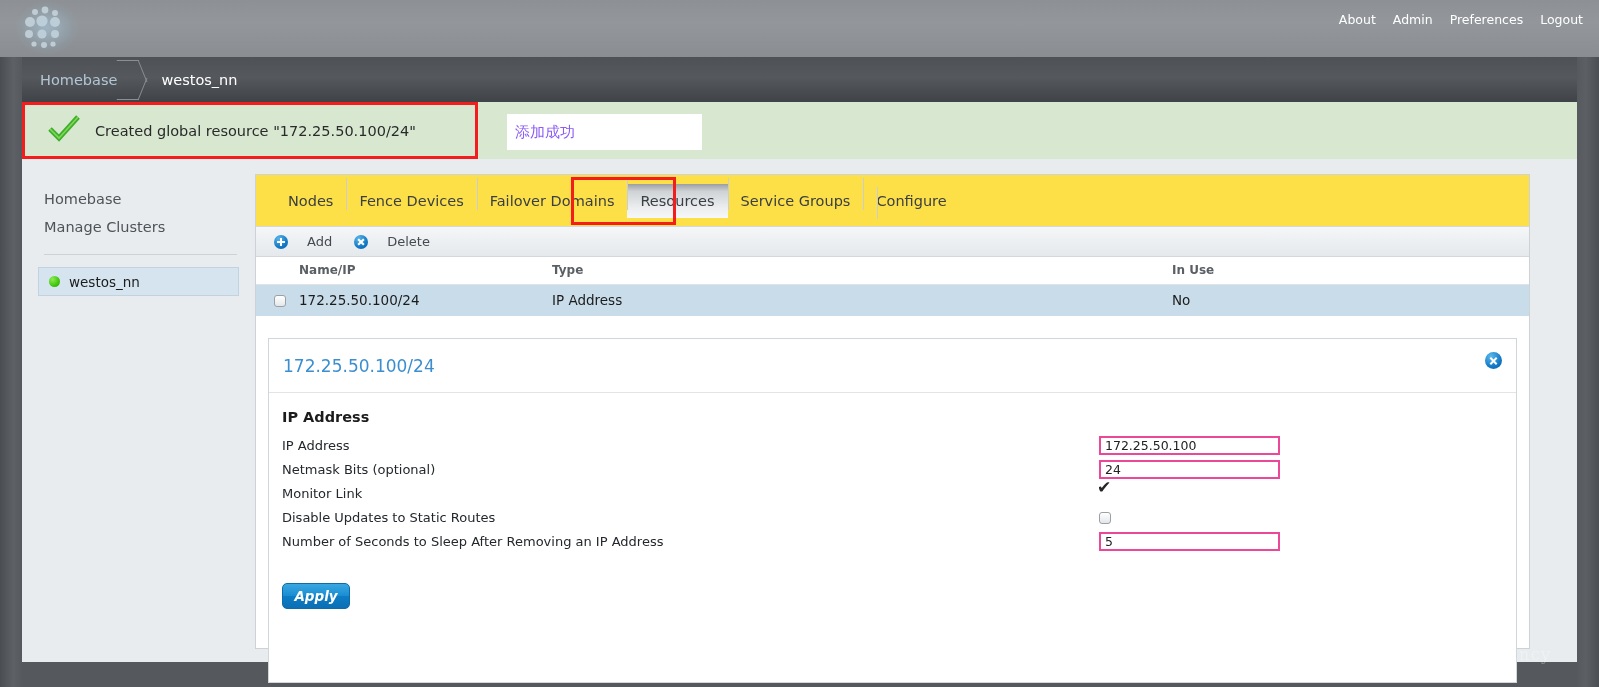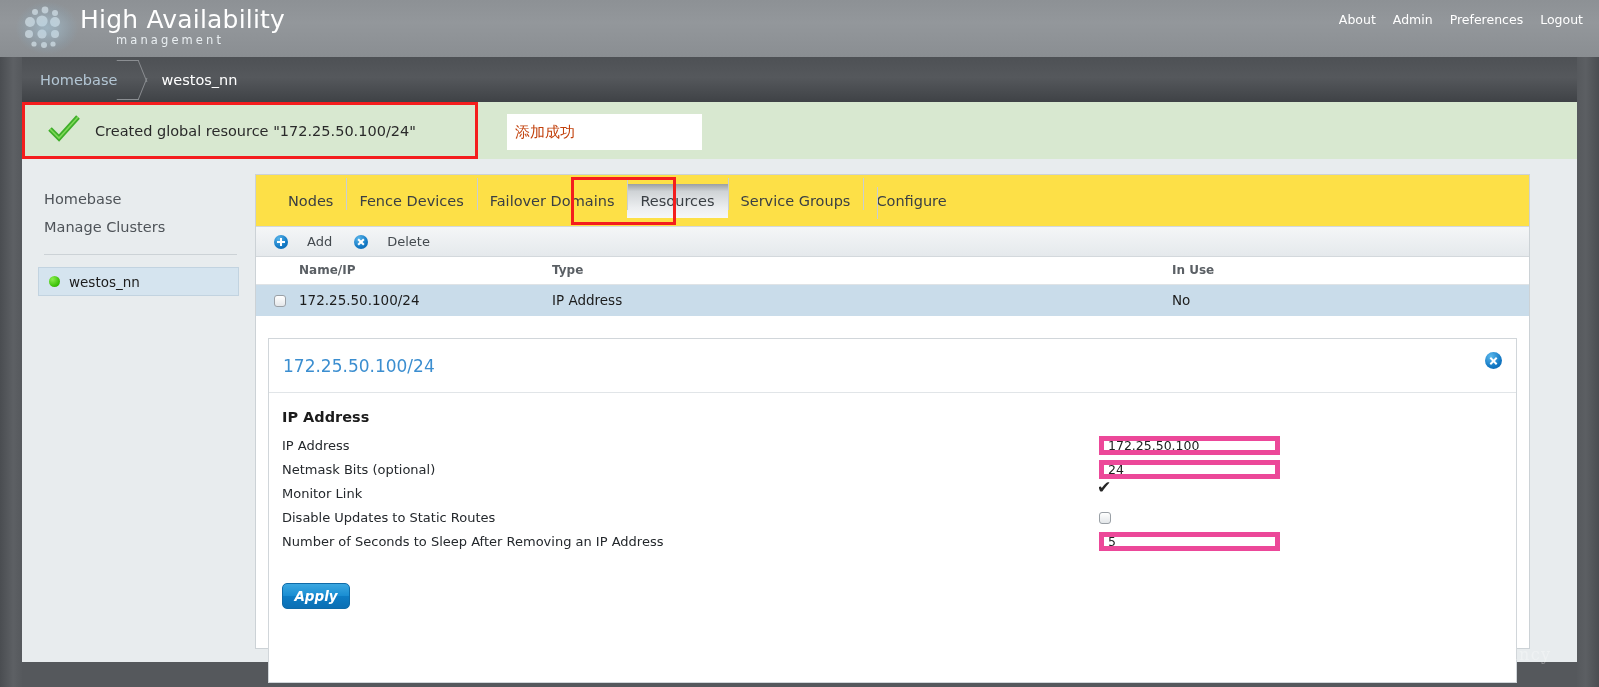--- a/index.html
+++ b/index.html
@@ -110,21 +110,21 @@
   .banner-text {
     font-size:14.5px; color:#2a2a2a;
     font-family:"DejaVu Sans", sans-serif;
   }
   .cn-note {
     position:absolute; left:485px; top:12px; width:195px; height:36px;
     background:#ffffff;
     display:flex; align-items:center;
   }
   .cn-note span {
-    color:#c2410c; font-size:15px; margin-left:8px;
+    color:#8b5cf6; font-size:15px; margin-left:8px;
     font-family:Liberation Mono, monospace;
   }
 
   
   .sidebar {
     position:absolute; left:0; top:57px; width:233px; height:503px;
     padding-top:26px;
   }
   .side-link {
     display:block; font-size:14.5px; color:#4e5358;
@@ -263,21 +263,21 @@
   }
   .frow {
     display:flex; align-items:center; height:21px; margin-bottom:3px;
   }
   .frow .flabel {
     width:830px; padding-left:13px; font-size:13px; color:#24282c;
     font-family:"DejaVu Sans", sans-serif;
   }
   .frow input.ftext {
     width:181px; height:19px; font-size:12.5px; color:#222;
-    border:5px solid #ec4899; padding:1px 4px; background:#ffffff;
+    border:2px solid #ec4899; padding:1px 4px; background:#ffffff;
     font-family:"DejaVu Sans", sans-serif;
   }
   .frow .fchk {
     width:12px; height:12px; border:1px solid #9aa0a6; border-radius:3px;
     background:linear-gradient(to bottom,#ffffff,#e3e6e9);
     position:relative; display:inline-block;
   }
   .frow .fchk.on { border:none; background:transparent; }
   .frow .fchk.on::after {
     content:"✔"; position:absolute; left:-2px; top:-9px;
@@ -319,24 +319,20 @@
             <circle cx="26" cy="19" r="5.6"></circle>
             <circle cx="39" cy="20" r="5"></circle>
           <circle cx="13" cy="32" r="4"></circle>
             <circle cx="26" cy="32" r="4.6"></circle>
             <circle cx="39" cy="32" r="4"></circle>
           <circle cx="18" cy="42" r="2.6"></circle>
             <circle cx="28" cy="43" r="3"></circle>
             <circle cx="37" cy="42" r="2.6"></circle>
         </g>
       </svg>
-    </div>
-    <div class="brand">
-      <div class="brand-main">High Availability</div>
-      <div class="brand-sub">management</div>
     </div>
     <div class="topnav">
       <a href="#">About</a>
       <a href="#">Admin</a>
       <a href="#">Preferences</a>
       <a href="#">Logout</a>
     </div>
   </div>
 
   <div class="crumbbar">

